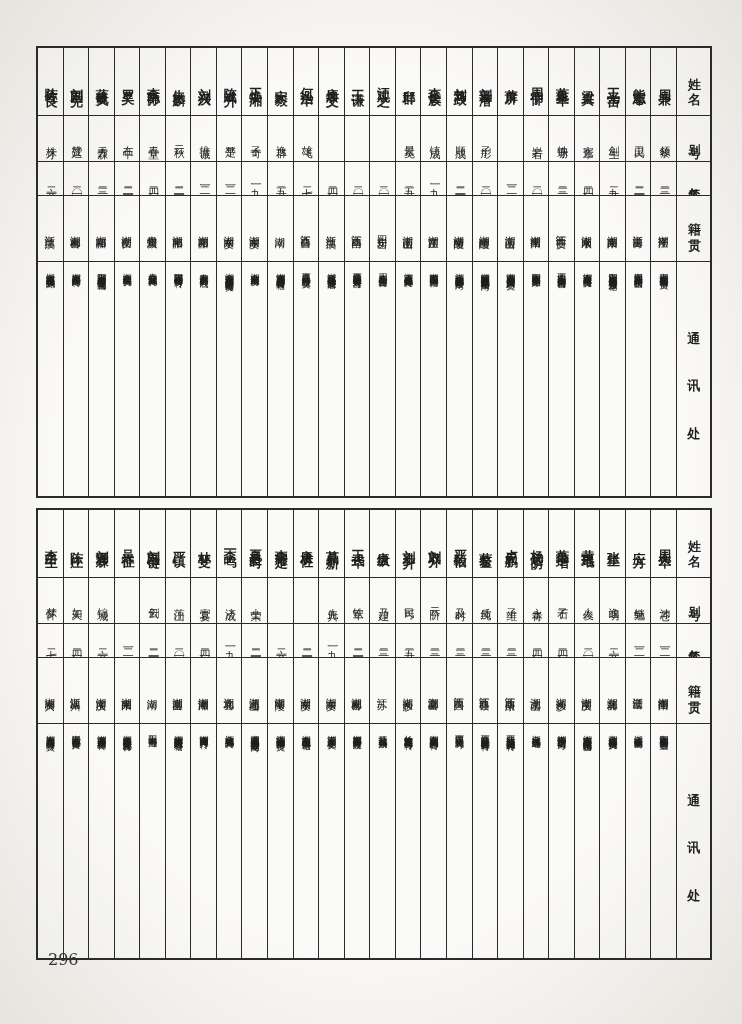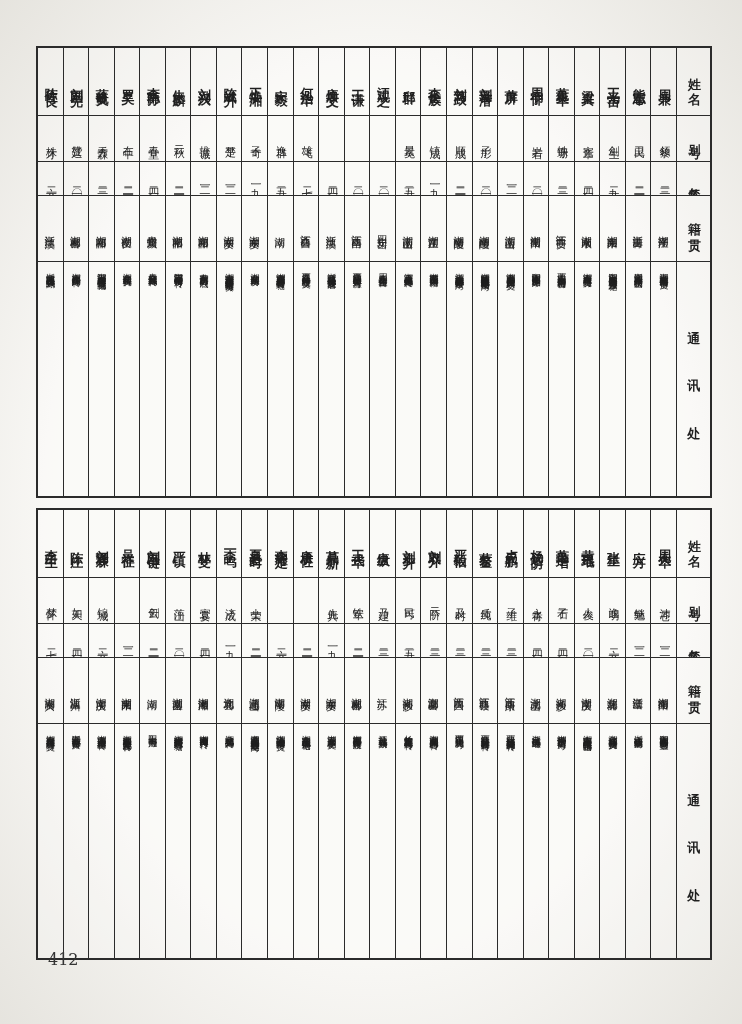--- a/index.html
+++ b/index.html
@@ -980,14 +980,14 @@
         </div>
         <div class="cell r-native">
           <span class="vt">湖南资兴</span>
         </div>
         <div class="cell r-addr">
           <span class="vt">湖南资兴县东江口进兴号转交</span>
         </div>
       </div>
     </div>
 
-  <div class="page-number">412</div>
+  <div class="page-number">296</div>
 </div>
 
 </body></html>

